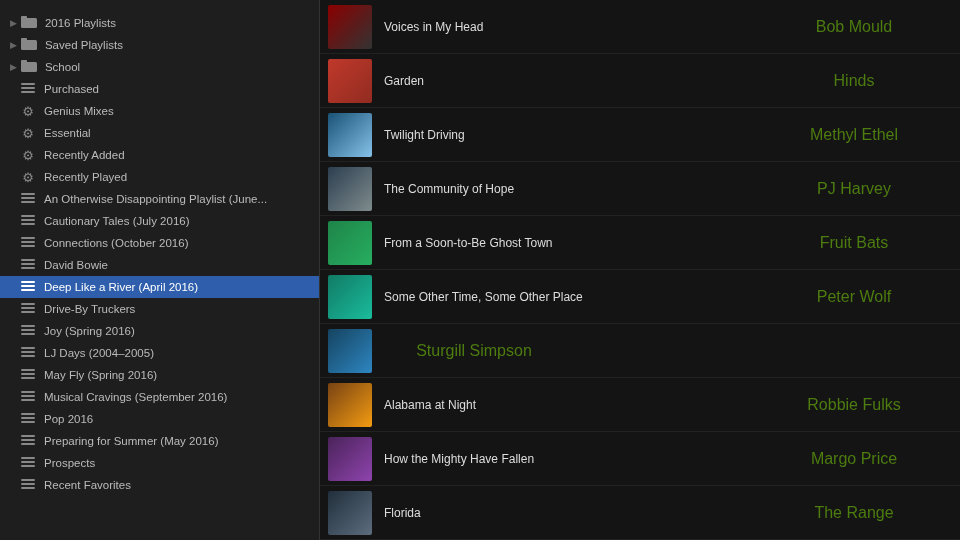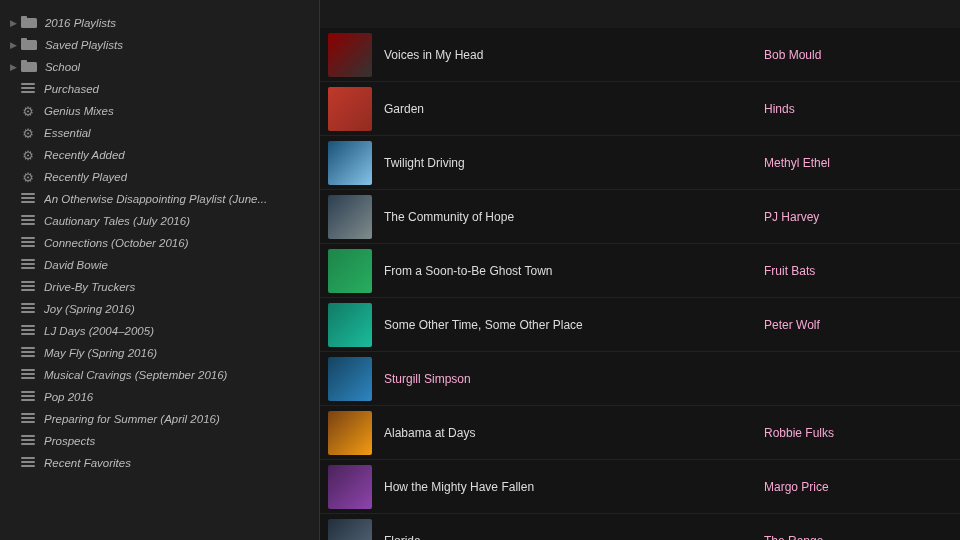--- a/index.html
+++ b/index.html
@@ -67,41 +67,39 @@
       text-align: center;
       color: #888;
     }
     .sidebar-section-item.active .item-icon {
       color: #fff;
     }
     .sidebar-section-item .item-label {
       font-size: 11.5px;
       overflow: hidden;
       text-overflow: ellipsis;
-      font-style: italic;
     }
 
     .sidebar-section-item.has-arrow {
       padding-left: 10px;
     }
     .sidebar-section-item.has-arrow .arrow {
       font-size: 9px;
       margin-right: 4px;
       color: #666;
     }
 
     .gear-icon { color: #888; }
 
     
     #main {
       flex: 1;
       background: #141414;
       overflow-y: auto;
       overflow-x: hidden;
-      margin-top: 28px;
     }
     #main::-webkit-scrollbar { width: 6px; }
     #main::-webkit-scrollbar-track { background: #141414; }
     #main::-webkit-scrollbar-thumb { background: #555; border-radius: 3px; }
 
     .track-row {
       display: flex;
       align-items: center;
       padding: 4px 16px 4px 8px;
       border-bottom: 1px solid #222;
@@ -125,23 +123,23 @@
       flex: 1;
       font-size: 12px;
       color: #ddd;
       overflow: hidden;
       text-overflow: ellipsis;
       white-space: nowrap;
     }
 
     .track-artist {
       width: 180px;
-      text-align: left;
-      font-size: 12px;
-      color: #f9a8d4;
+      text-align: center;
+      font-size: 16px;
+      color: #4d7c0f;
       overflow: hidden;
       text-overflow: ellipsis;
       white-space: nowrap;
     }
 
     
     .art-1 { background: linear-gradient(135deg, #8B0000, #333); }
     .art-2 { background: linear-gradient(135deg, #1a5276, #85C1E9); }
     .art-3 { background: linear-gradient(135deg, #c0392b, #922b21); }
     .art-4 { background: linear-gradient(135deg, #2c3e50, #7f8c8d); }
@@ -250,20 +248,30 @@
       <div class="sidebar-section-item">
         <span class="item-icon">
       <svg width="14" height="12" viewBox="0 0 14 12">
         <rect x="0" y="1" width="14" height="2" rx="1" fill="#888"></rect>
         <rect x="0" y="5" width="14" height="2" rx="1" fill="#888"></rect>
         <rect x="0" y="9" width="14" height="2" rx="1" fill="#888"></rect>
       </svg>
     </span>
         <span class="item-label">David Bowie</span>
       </div>
+      <div class="sidebar-section-item active">
+        <span class="item-icon">
+      <svg width="14" height="12" viewBox="0 0 14 12">
+        <rect x="0" y="1" width="14" height="2" rx="1" fill="#fff"></rect>
+        <rect x="0" y="5" width="14" height="2" rx="1" fill="#fff"></rect>
+        <rect x="0" y="9" width="14" height="2" rx="1" fill="#fff"></rect>
+      </svg>
+    </span>
+        <span class="item-label">Deep Like a River (April 2016)</span>
+      </div>
       <div class="sidebar-section-item">
         <span class="item-icon">
       <svg width="14" height="12" viewBox="0 0 14 12">
         <rect x="0" y="1" width="14" height="2" rx="1" fill="#888"></rect>
         <rect x="0" y="5" width="14" height="2" rx="1" fill="#888"></rect>
         <rect x="0" y="9" width="14" height="2" rx="1" fill="#888"></rect>
       </svg>
     </span>
         <span class="item-label">Drive-By Truckers</span>
       </div>
@@ -318,21 +326,21 @@
         <span class="item-label">Pop 2016</span>
       </div>
       <div class="sidebar-section-item">
         <span class="item-icon">
       <svg width="14" height="12" viewBox="0 0 14 12">
         <rect x="0" y="1" width="14" height="2" rx="1" fill="#888"></rect>
         <rect x="0" y="5" width="14" height="2" rx="1" fill="#888"></rect>
         <rect x="0" y="9" width="14" height="2" rx="1" fill="#888"></rect>
       </svg>
     </span>
-        <span class="item-label">Preparing for Summer (April 2016)</span>
+        <span class="item-label">Preparing for Summer (May 2016)</span>
       </div>
       <div class="sidebar-section-item">
         <span class="item-icon">
       <svg width="14" height="12" viewBox="0 0 14 12">
         <rect x="0" y="1" width="14" height="2" rx="1" fill="#888"></rect>
         <rect x="0" y="5" width="14" height="2" rx="1" fill="#888"></rect>
         <rect x="0" y="9" width="14" height="2" rx="1" fill="#888"></rect>
       </svg>
     </span>
         <span class="item-label">Prospects</span>
@@ -381,21 +389,21 @@
     <div class="track-artwork art-6"></div>
     <div class="track-title">Some Other Time, Some Other Place</div>
     <div class="track-artist">Peter Wolf</div>
   </div>
       <div class="track-row">
     <div class="track-artwork art-7"></div>
     <div class="track-artist">Sturgill Simpson</div>
   </div>
       <div class="track-row">
     <div class="track-artwork art-8"></div>
-    <div class="track-title">Alabama at Days</div>
+    <div class="track-title">Alabama at Night</div>
     <div class="track-artist">Robbie Fulks</div>
   </div>
       <div class="track-row">
     <div class="track-artwork art-9"></div>
     <div class="track-title">How the Mighty Have Fallen</div>
     <div class="track-artist">Margo Price</div>
   </div>
       <div class="track-row">
     <div class="track-artwork art-10"></div>
     <div class="track-title">Florida</div>

